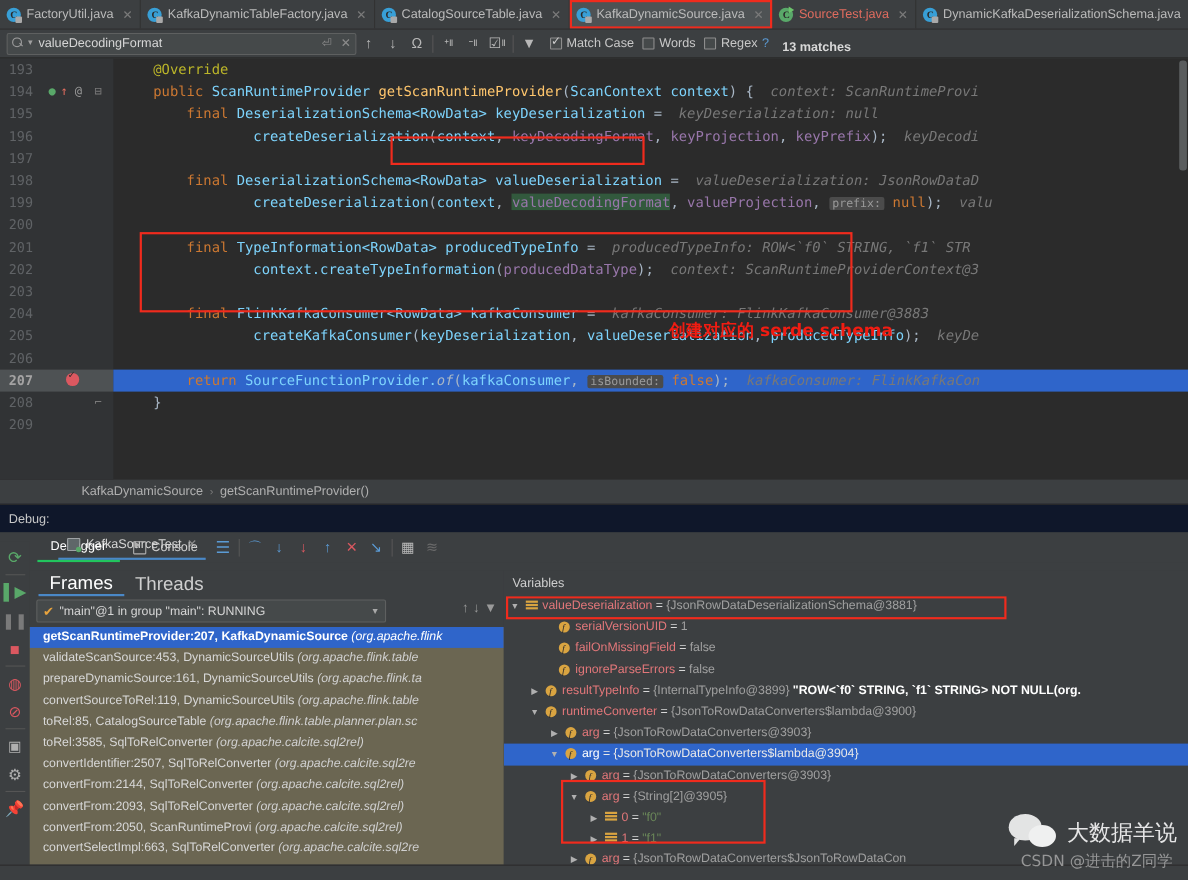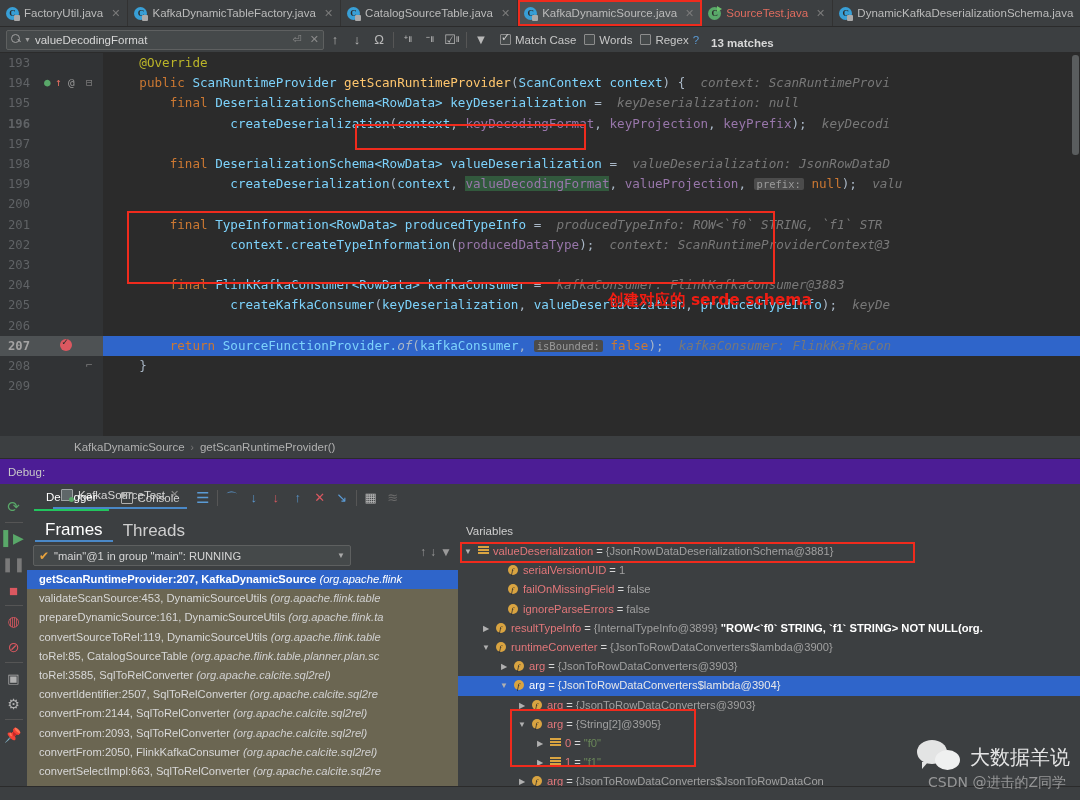--- a/index.html
+++ b/index.html
@@ -82,21 +82,21 @@
     background:#db5860; }
   .bpmark::after{content:"✓";position:absolute;left:2px;top:-3px;font-size:10px;color:#2b2b2b;}
   .gicon { position:absolute; font-size:11px; line-height:20.2px; }
 
   
   .breadcrumb { height:22px; background:#3c3f41; display:flex; align-items:center;
     padding-left:74px; gap:6px; font-size:11.5px; color:#b0b0b0; }
   .bc-sep { color:#7b7b7b; font-size:10px; }
 
   
-  .debughdr { height:26px; background:#4c1d95; display:flex; align-items:center;
+  .debughdr { height:26px; background:#0f172a; display:flex; align-items:center;
     padding-left:8px; gap:8px; border-top:1px solid #2b2b2b; }
   .debughdr .lbl { font-size:11.5px; color:#c8c8c8; }
   .runtab { display:flex; align-items:center; gap:5px; padding:0 8px; height:26px;
     font-size:11.5px; color:#d6d6d6; border-bottom:2px solid #4a88c7;margin-top:48px; }
   .runico { width:12px;height:12px;background:#5f6769;border:1.5px solid #9fa3a5;
     border-radius:1px;position:relative;flex:none;}
   .runico::after{content:"";position:absolute;right:-2px;bottom:-2px;width:5px;height:5px;
     background:#59a869;border-radius:50%;}
 
   
@@ -267,21 +267,21 @@
 
   <div class="editor">
     <div class="gutter"></div>
     <div class="gutter-cur" style="top:282.8px;"></div>
     <div class="hl-cur" style="top:282.8px;left:103px;right:0;"></div>
 
     <div style="position:absolute;left:0;top:0;width:103px;">
       <div class="lnum" style="position:relative;">193</div>
       <div class="lnum" style="position:relative;">194</div>
       <div class="lnum" style="position:relative;">195</div>
-      <div class="lnum" style="position:relative;font-weight:bold;">196</div>
+      <div class="lnum" style="position:relative;">196</div>
       <div class="lnum" style="position:relative;">197</div>
       <div class="lnum" style="position:relative;">198</div>
       <div class="lnum" style="position:relative;">199</div>
       <div class="lnum" style="position:relative;">200</div>
       <div class="lnum" style="position:relative;">201</div>
       <div class="lnum" style="position:relative;">202</div>
       <div class="lnum" style="position:relative;">203</div>
       <div class="lnum" style="position:relative;">204</div>
       <div class="lnum" style="position:relative;">205</div>
       <div class="lnum" style="position:relative;">206</div>
@@ -418,21 +418,21 @@
       <div class="stack">
         <div class="srow sel"><span>getScanRuntimeProvider:207, KafkaDynamicSource</span> <i>(org.apache.flink</i></div>
         <div class="srow"><span>validateScanSource:453, DynamicSourceUtils</span> <i>(org.apache.flink.table</i></div>
         <div class="srow"><span>prepareDynamicSource:161, DynamicSourceUtils</span> <i>(org.apache.flink.ta</i></div>
         <div class="srow"><span>convertSourceToRel:119, DynamicSourceUtils</span> <i>(org.apache.flink.table</i></div>
         <div class="srow"><span>toRel:85, CatalogSourceTable</span> <i>(org.apache.flink.table.planner.plan.sc</i></div>
         <div class="srow"><span>toRel:3585, SqlToRelConverter</span> <i>(org.apache.calcite.sql2rel)</i></div>
         <div class="srow"><span>convertIdentifier:2507, SqlToRelConverter</span> <i>(org.apache.calcite.sql2re</i></div>
         <div class="srow"><span>convertFrom:2144, SqlToRelConverter</span> <i>(org.apache.calcite.sql2rel)</i></div>
         <div class="srow"><span>convertFrom:2093, SqlToRelConverter</span> <i>(org.apache.calcite.sql2rel)</i></div>
-        <div class="srow"><span>convertFrom:2050, FlinkKafkaConsumer</span> <i>(org.apache.calcite.sql2rel)</i></div>
+        <div class="srow"><span>convertFrom:2050, ScanRuntimeProvi</span> <i>(org.apache.calcite.sql2rel)</i></div>
         <div class="srow"><span>convertSelectImpl:663, SqlToRelConverter</span> <i>(org.apache.calcite.sql2re</i></div>
       </div>
     </div>
 
     <div class="vars">
       <div class="vhdr">Variables</div>
       <div class="vtree">
 
         <div class="vrow" style="padding-left:4px;">
           <span class="arrow">▼</span>

